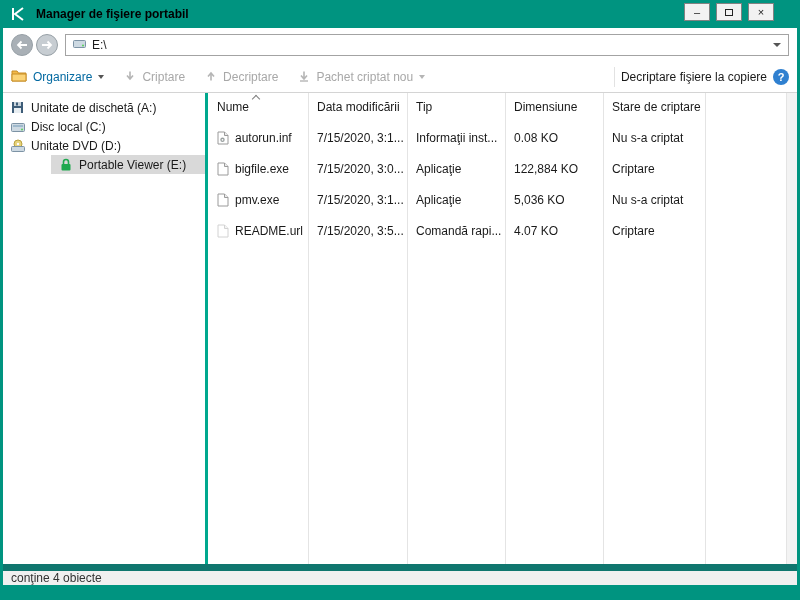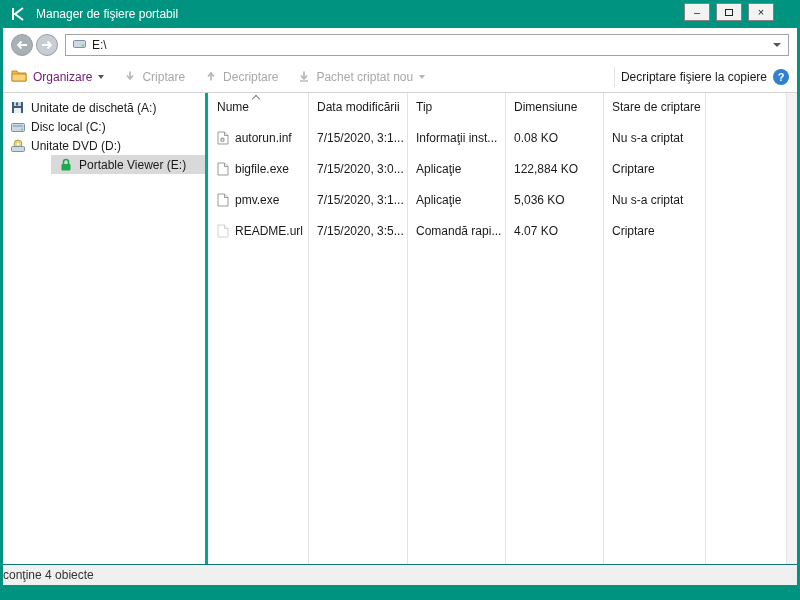--- a/index.html
+++ b/index.html
@@ -12,21 +12,21 @@
   *{box-sizing:border-box;}
   html,body{margin:0;padding:0;background:#ddd;}
   .window{position:relative;width:800px;height:600px;background:#fff;overflow:hidden;
           font-family:"Liberation Sans",sans-serif;font-size:12px;color:#1a1a1a;}
   
   .titlebar{position:absolute;top:0;left:0;right:0;height:28px;background:var(--green);}
   .frame-left{position:absolute;top:28px;bottom:0;left:0;width:3px;background:var(--green);}
   .frame-right{position:absolute;top:28px;bottom:0;right:0;width:3px;background:var(--green);}
   .frame-bottom{position:absolute;left:0;right:0;bottom:0;height:15px;background:var(--green);}
   .logo{position:absolute;left:10px;top:6px;width:16px;height:16px;}
-  .title{position:absolute;left:36px;top:0;height:28px;line-height:28px;color:#ffffff;font-weight:normal;}
+  .title{position:absolute;left:36px;top:0;height:28px;line-height:28px;color:#000000;font-weight:bold;}
   .controls{position:absolute;right:26px;top:3px;display:flex;gap:6px;}
   .ctrl-btn{width:26px;height:18px;background:#f2f2f2;border:1px solid #828282;
             display:flex;align-items:center;justify-content:center;
             font-family:"Liberation Sans",sans-serif;font-size:11px;color:#222;padding:0;cursor:default;}
   .max-box{display:inline-block;width:8px;height:7px;border:1px solid #222;}
   
   .navrow{position:absolute;top:28px;left:3px;right:3px;height:34px;background:#fff;}
   .navbtn{position:absolute;top:6px;width:22px;height:22px;border-radius:50%;border:1px solid #97a0a6;
           display:flex;align-items:center;justify-content:center;padding:0;}
   .navbtn svg{display:block;}
@@ -35,21 +35,21 @@
   .addressbar{position:absolute;left:62px;right:8px;top:6px;height:22px;border:1px solid #a3a3a3;
               background:#fff;display:flex;align-items:center;gap:6px;padding:0 7px;}
   .addr-path{flex:1;}
   .tri-down{width:0;height:0;border-left:4px solid transparent;border-right:4px solid transparent;border-top:4px solid #555;}
   .tri-down.small{border-left-width:3px;border-right-width:3px;border-top-width:4px;}
   .tri-down.dis{border-top-color:#b5b5b5;}
   
   .toolbar{position:absolute;top:62px;left:3px;right:3px;height:31px;background:#fff;
            border-bottom:1px solid #d4d4d4;display:flex;align-items:center;padding:0 8px;gap:20px;}
   .tbtn{display:flex;align-items:center;gap:6px;background:none;border:none;padding:0;
-        font-family:"Liberation Sans",sans-serif;font-size:12px;color:#701a75;cursor:default;}
+        font-family:"Liberation Sans",sans-serif;font-size:12px;color:#0369a1;cursor:default;}
   .tbtn.disabled{color:var(--disabled);}
   .tb-right{margin-left:auto;display:flex;align-items:center;gap:6px;}
   .tb-sep{width:1px;height:20px;background:#e2e2e2;}
   .help-circle{width:16px;height:16px;border-radius:50%;background:var(--helpblue);color:#fff;
                font-weight:bold;font-size:11px;display:flex;align-items:center;justify-content:center;}
   
   .content{position:absolute;top:93px;left:3px;right:3px;bottom:36px;background:#fff;}
   .sidebar{position:absolute;left:0;top:0;bottom:0;width:202px;padding-top:5px;}
   .side-item{height:19px;display:flex;align-items:center;gap:6px;padding-left:7px;white-space:nowrap;}
   .side-item.selected{background:var(--sel);margin-left:48px;}
@@ -61,21 +61,21 @@
   .lheader{position:relative;display:grid;grid-template-columns:100px 99px 98px 98px 102px;height:23px;}
   .hcell{padding:7px 4px 0 9px;white-space:nowrap;overflow:hidden;}
   .chev-up{position:absolute;left:45px;top:3px;width:6px;height:6px;
            border-left:1px solid #808080;border-top:1px solid #808080;transform:rotate(45deg);}
   .frow{display:grid;grid-template-columns:100px 99px 98px 98px 102px;height:19px;align-items:center;margin-top:12px;}
   .fcell{padding:0 4px 0 9px;white-space:nowrap;overflow:hidden;}
   .fcell.name{display:flex;align-items:center;gap:6px;}
   .ficon{width:12px;display:flex;}
   
   .statusbar{position:absolute;left:3px;right:3px;top:564px;height:21px;background:#f0f0f0;
-             border-top:1px solid #0f766e;display:flex;align-items:center;color:#333;}
+             border-top:7px solid #0f766e;display:flex;align-items:center;padding-left:8px;color:#333;}
 </style>
 </head>
 <body>
 
 <div class="window">
 
   <div class="titlebar">
     <span class="logo">
       <svg width="16" height="16" viewBox="0 0 16 16">
         <path d="M3 2 v12" stroke="#fff" stroke-width="2" fill="none"></path>

